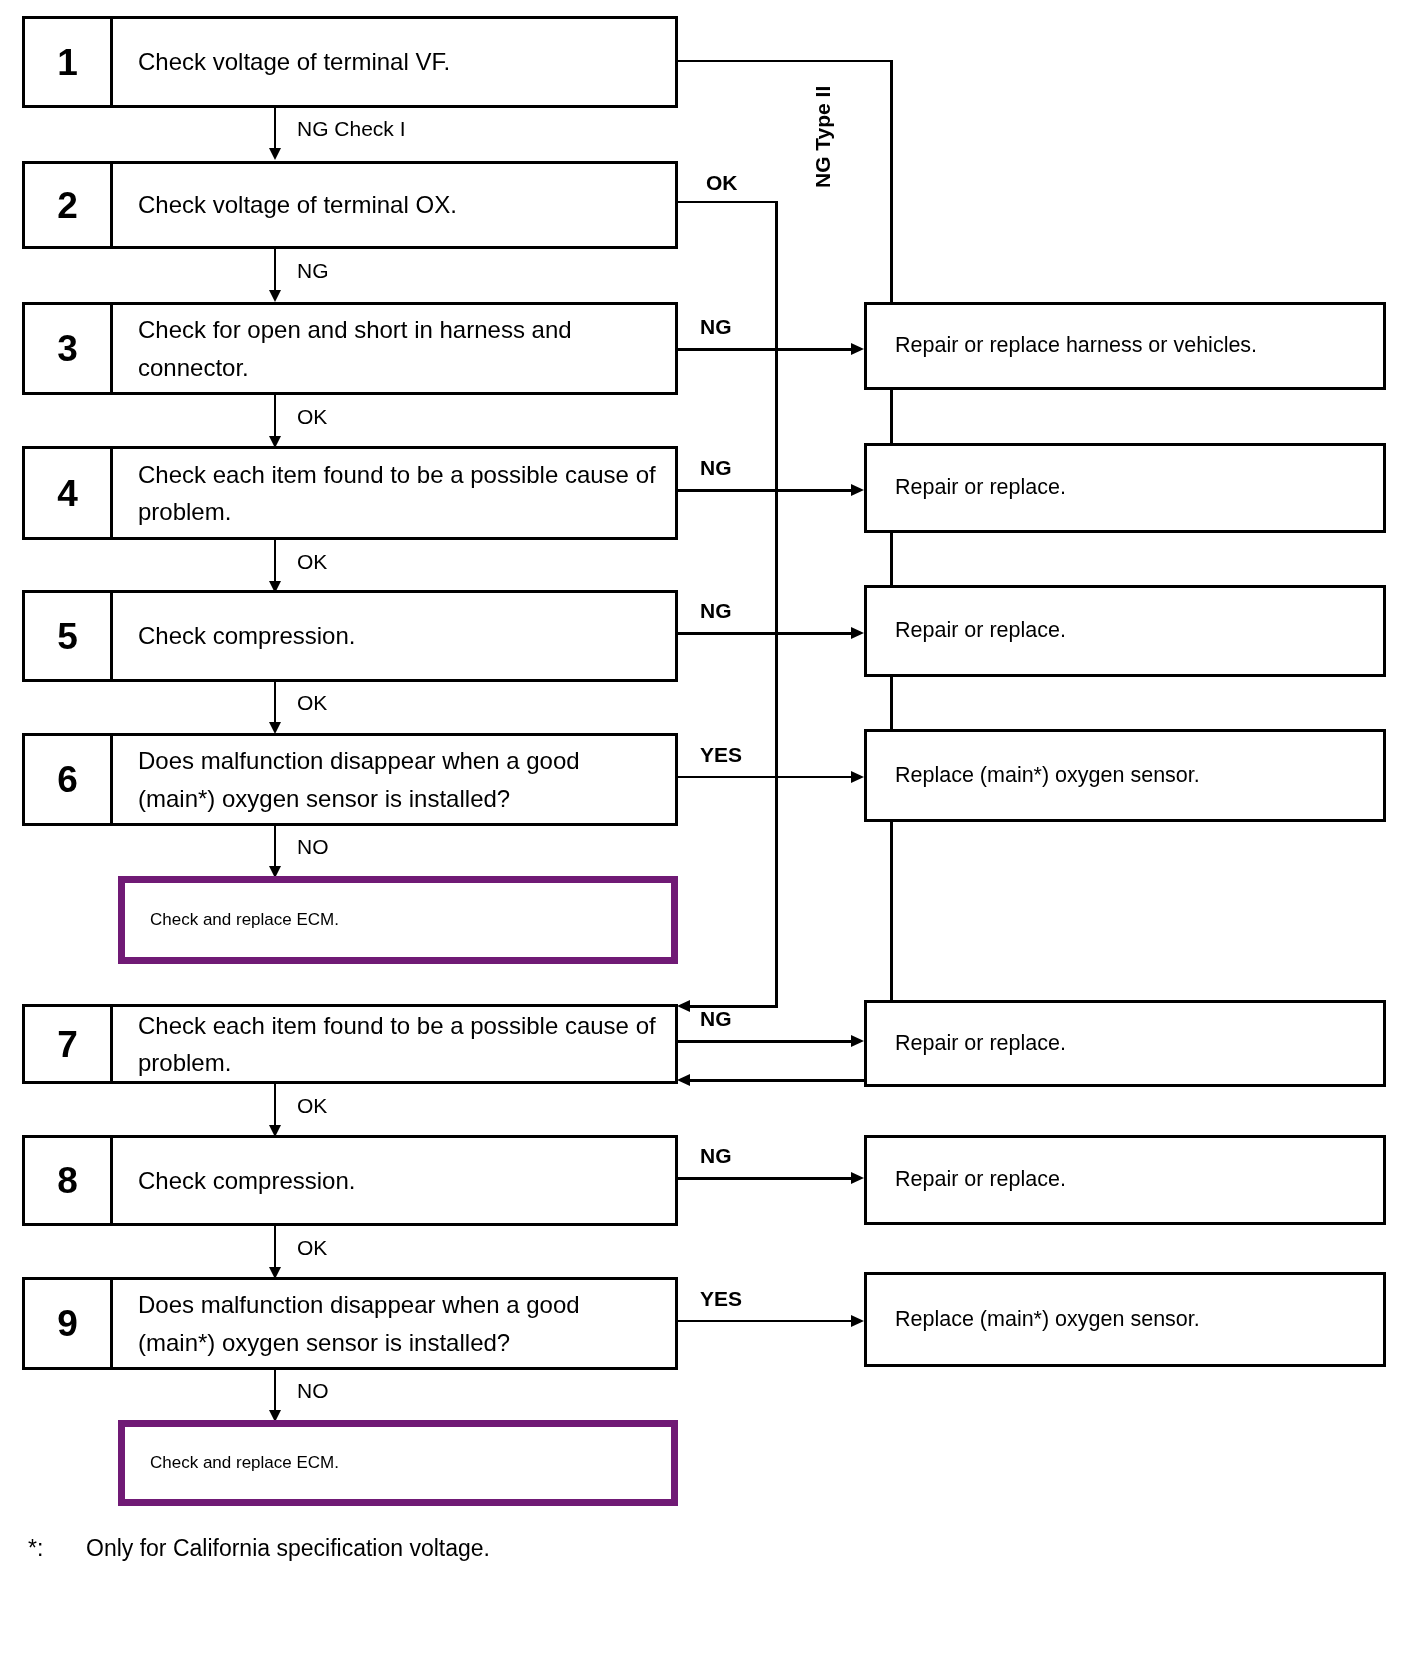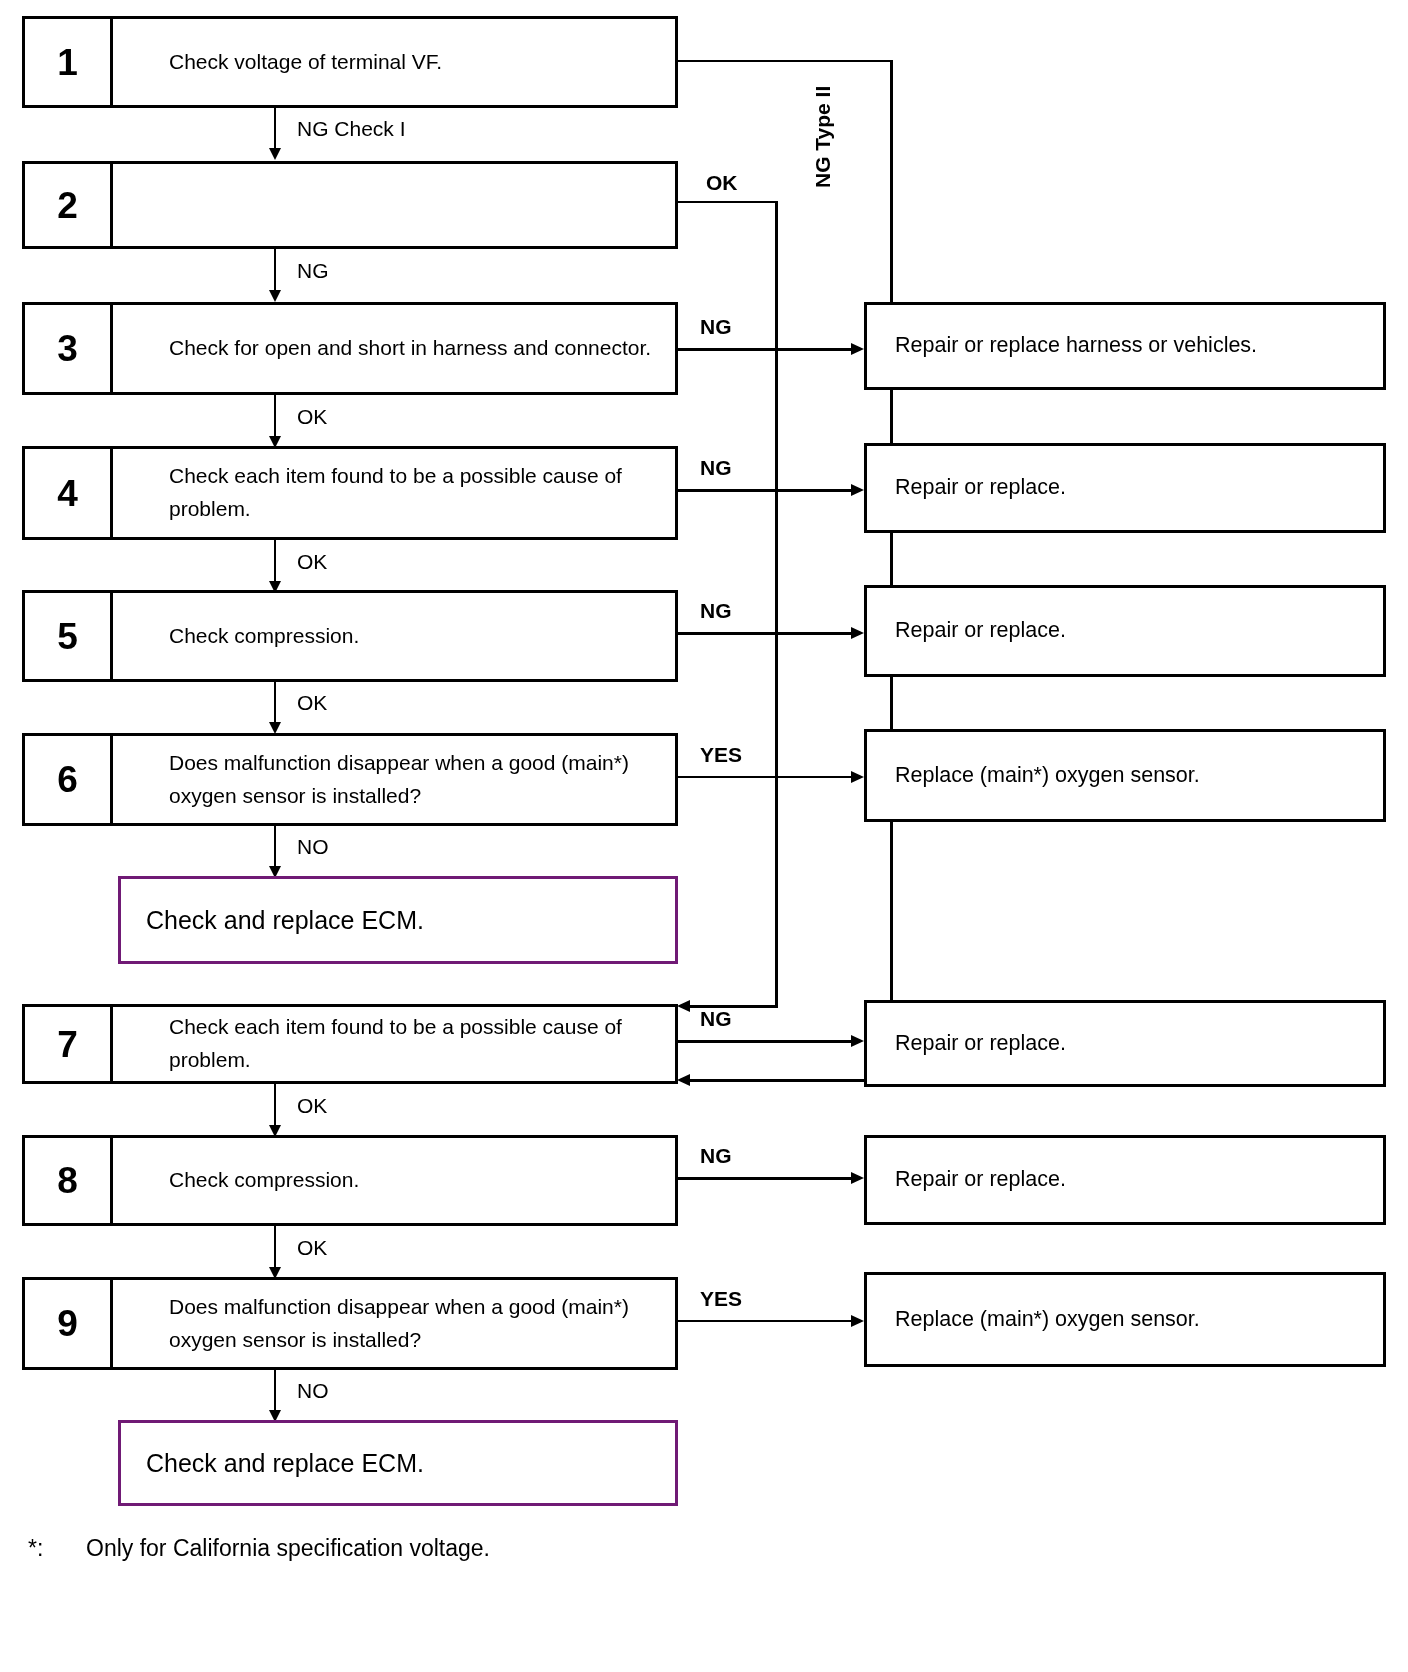--- a/index.html
+++ b/index.html
@@ -8,25 +8,25 @@
        -webkit-font-smoothing:none;}
   #sheet{position:absolute;left:0;top:0;width:1408px;height:1672px;overflow:hidden;}
 
   
   .step{position:absolute;border:3px solid #000;box-sizing:border-box;background:#fff;
         display:flex;align-items:stretch;}
   .step .num{width:85px;flex:0 0 85px;border-right:3px solid #000;
              display:flex;align-items:center;justify-content:center;
              font-size:37px;font-weight:bold;line-height:1;}
   .step .txt{flex:1 1 auto;display:flex;align-items:center;
-             padding-left:25px;padding-right:12px;font-size:21px;line-height:1.55;margin-left:31px;}
-
-  
-  .plain{position:absolute;border:3px solid #701a75;box-sizing:border-box;background:#fff;
-         display:flex;align-items:center;padding-left:25px;font-size:25px;line-height:1.55;}
+             padding-left:25px;padding-right:12px;font-size:24px;line-height:1.55;}
+
+  
+  .plain{position:absolute;border:7px solid #701a75;box-sizing:border-box;background:#fff;
+         display:flex;align-items:center;padding-left:25px;font-size:17px;line-height:1.55;}
 
   
   .result{position:absolute;border:3px solid #000;box-sizing:border-box;background:#fff;
           display:flex;align-items:center;padding-left:28px;padding-right:10px;
           font-size:21.5px;line-height:1.55;}
   .vthin{position:absolute;width:2px;background:#000;}
   .hthin{position:absolute;height:2px;background:#000;}
 
   
   .ar-down{position:absolute;width:0;height:0;
@@ -64,20 +64,21 @@
   <div class="elabel plainw" style="left:297px;top:118px;">NG Check I</div>
 
   <div class="hthin" style="left:678px;top:60px;width:214px;height:2px;"></div>
   <div class="vthin" style="left:890px;top:60px;width:3px;height:1021px;"></div>
   <div class="hthin" style="left:690px;top:1079px;width:203px;height:3px;"></div>
   <div class="ar-left" style="left:677px;top:1074px;"></div>
   <div class="vlabel" style="left:812px;top:188px;">NG Type II</div>
 
   <div class="step" style="left:22px;top:161px;width:656px;height:88px;">
     <div class="num">2</div>
+    <div class="txt">Check voltage of terminal OX.</div>
   </div>
 
   <div class="hthin" style="left:678px;top:201px;width:99px;height:2px;"></div>
   <div class="vthin" style="left:775px;top:201px;width:3px;height:806px;"></div>
   <div class="hthin" style="left:690px;top:1005px;width:88px;height:3px;"></div>
   <div class="ar-left" style="left:677px;top:1000px;"></div>
   <div class="elabel" style="left:706px;top:172px;">OK</div>
 
   <div class="vthin" style="left:274px;top:249px;width:2px;height:44px;"></div>
   <div class="ar-down" style="left:269px;top:290px;"></div>

